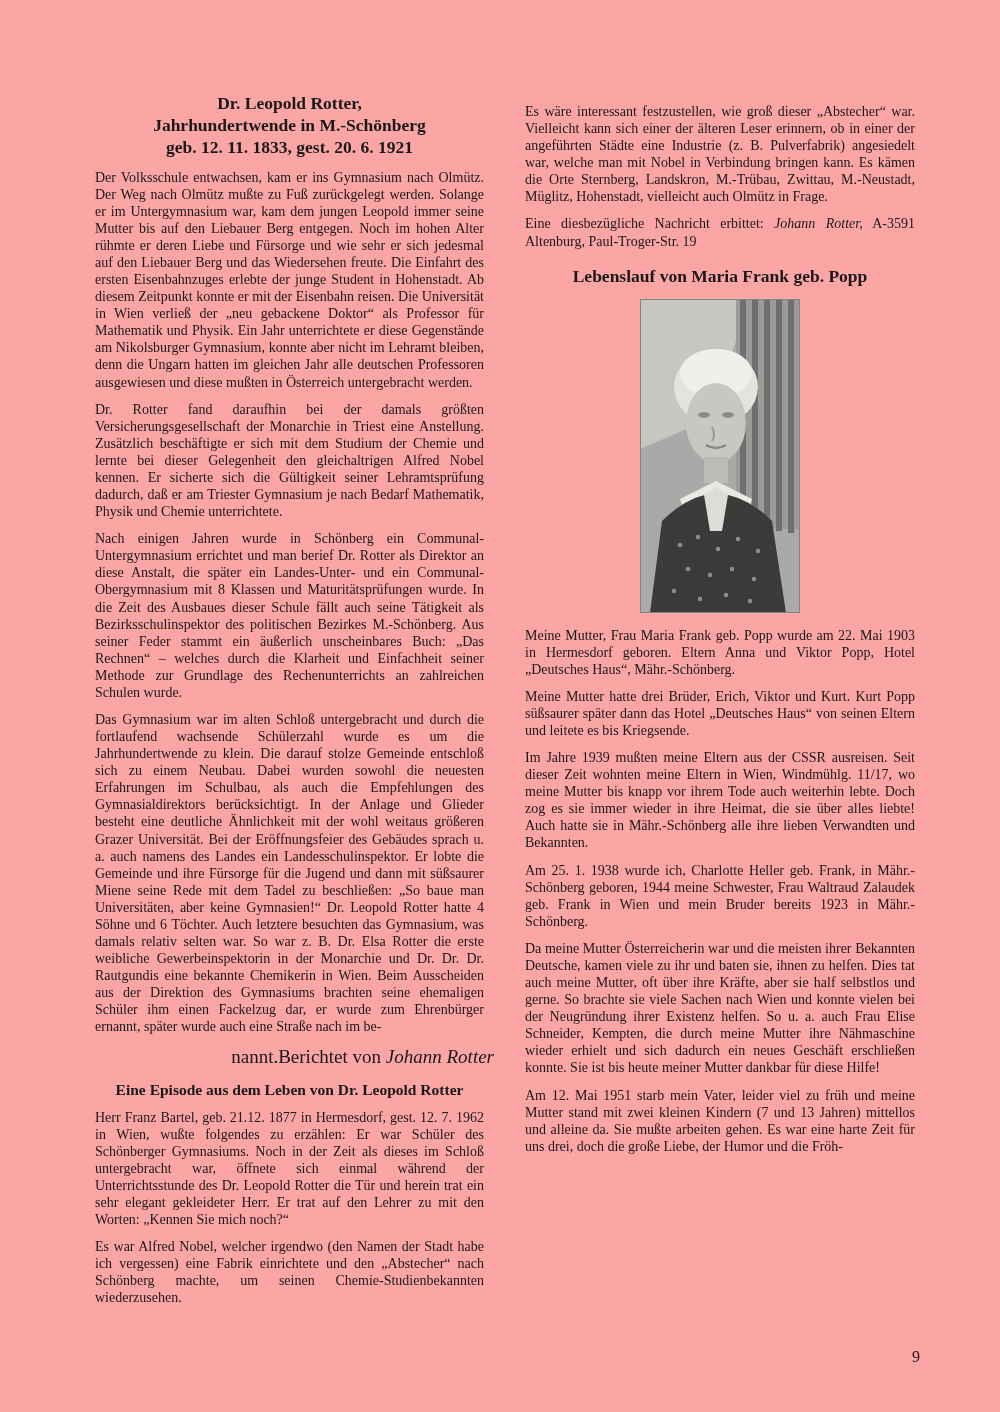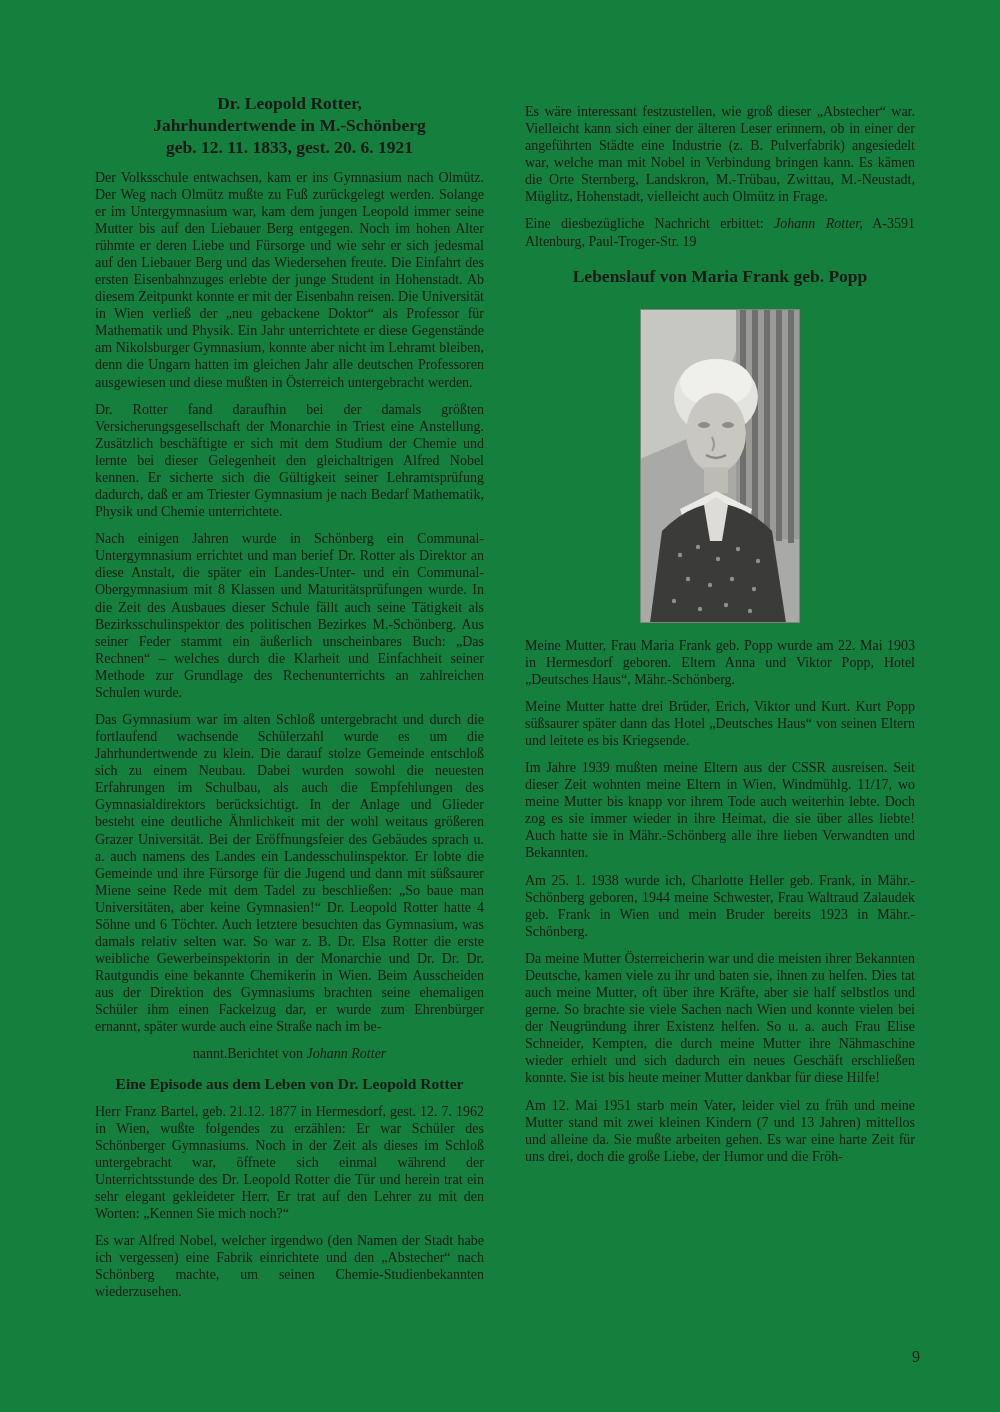--- a/index.html
+++ b/index.html
@@ -1,21 +1,21 @@
 <!DOCTYPE html>
 <html lang="de"><head>
 <meta charset="utf-8">
 <style>
   html, body { margin: 0; padding: 0; background: #e8e8e6; }
   .page {
     position: relative;
     width: 1000px;
     height: 1412px;
     margin: 0 auto;
-    background: #15803d;
+    background: #fca5a5;
     font-family: "Liberation Serif", "DejaVu Serif", serif;
     color: #191919;
     overflow: hidden;
   }
   .columns {
     position: absolute;
     top: 93px;
     left: 85px;
     display: flex;
     gap: 21px;
@@ -33,37 +33,37 @@
   .body-text p, p.body-p {
     margin: 10px;
     font-size: 14px;
     line-height: 1.22;
     text-align: justify;
     hyphens: auto;
     -webkit-hyphens: auto;
   }
   .last-line-row {
     display: flex;
-    justify-content: center;
-    font-size: 14px;
+    justify-content: flex-end;
+    font-size: 19px;
     line-height: 1.22;
   }
   .byline i { }
 
   .sub-heading {
     text-align: center;
     font-weight: bold;
     font-size: 15.5px;
     margin: 12px 0 8px 0;
   }
   .section-heading {
     text-align: center;
     font-weight: bold;
     font-size: 17.5px;
-    margin: 16px 0 22px 0;
+    margin: 16px 0 12px 0;
   }
   .notice { margin-top: 4px !important; }
   .notice i { font-style: italic; font-family: Liberation Serif, serif; }
 
   .photo-wrap {
     width: 160px;
     margin: 6px auto 14px auto;
   }
   .photo-wrap svg { display: block; }
 

